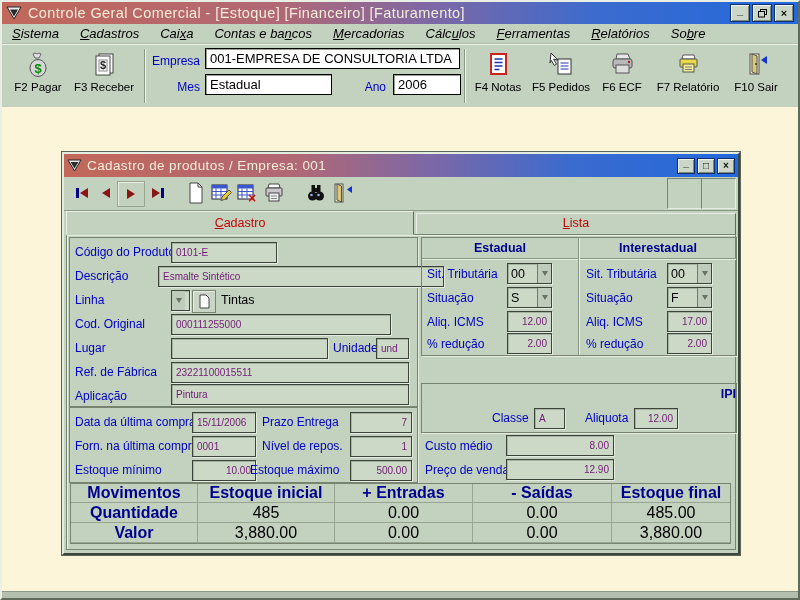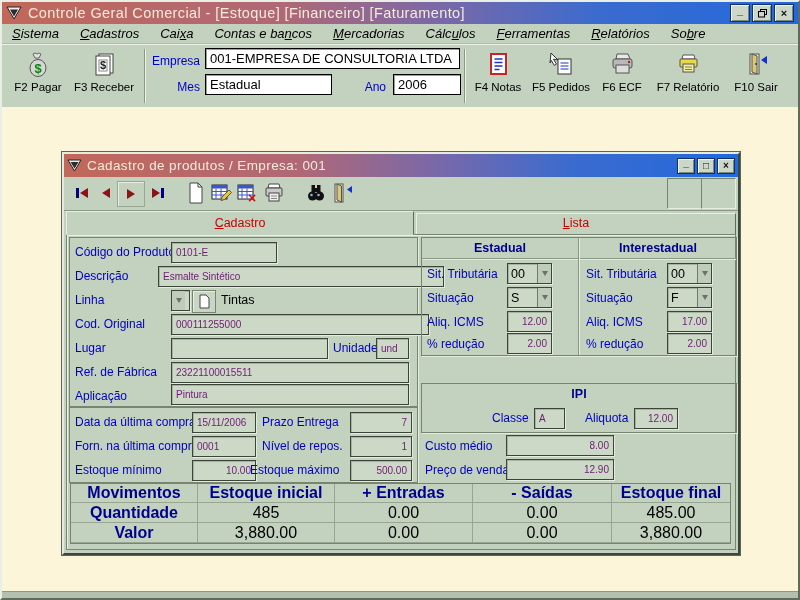--- a/index.html
+++ b/index.html
@@ -346,21 +346,21 @@
           </span>
         </div>
       <div class="iconbtn" style="left:122px;top:52px;width:22px;height:21px;border:1px solid #77846f;box-shadow:inset 1px 1px 0 #e8eee3;background:#c9d6c5">
         <svg width="13" height="15">
             <path d="M2 1h6l3 3v10H2z" fill="#fff" stroke="#444"></path>
           </svg>
       </div>
       <span style="position:absolute;left:151px;top:55px;font-size:12.5px;color:#000">Tintas</span>
 
       <span class="flabel" style="left:5px;top:79px">Cod. Original</span>
-      <div class="gfield" style="left:101px;top:76px;width:258px">
+      <div class="gfield" style="left:101px;top:76px;width:220px">
           <span>000111255000</span>
         </div>
 
       <span class="flabel" style="left:5px;top:103px">Lugar</span>
       <div class="gfield" style="left:101px;top:100px;width:157px">
           <span></span>
         </div>
       <span class="flabel" style="left:263px;top:103px">Unidade</span>
       <div class="gfield" style="left:306px;top:100px;width:33px">
           <span>und</span>
@@ -456,21 +456,21 @@
           <span>2.00</span>
         </div>
       <span class="flabel" style="left:164px;top:99px">% redução</span>
       <div class="gfield num" style="left:245px;top:95px;width:45px">
           <span>2.00</span>
         </div>
     </div>
 
 
     <div class="box" style="left:354px;top:148px;width:314px;height:48px">
-      <span class="navy" style="position:absolute;left:0;right:0;top:3px;text-align:center">IPI</span>
+      <span class="navy" style="position:absolute;left:0;right:0;top:3px;text-align:right">IPI</span>
       <span class="flabel" style="left:70px;top:27px">Classe</span>
       <div class="gfield" style="left:112px;top:24px;width:31px">
           <span>A</span>
         </div>
       <span class="flabel" style="left:163px;top:27px">Aliquota</span>
       <div class="gfield num" style="left:212px;top:24px;width:44px">
           <span>12.00</span>
         </div>
     </div>
 

